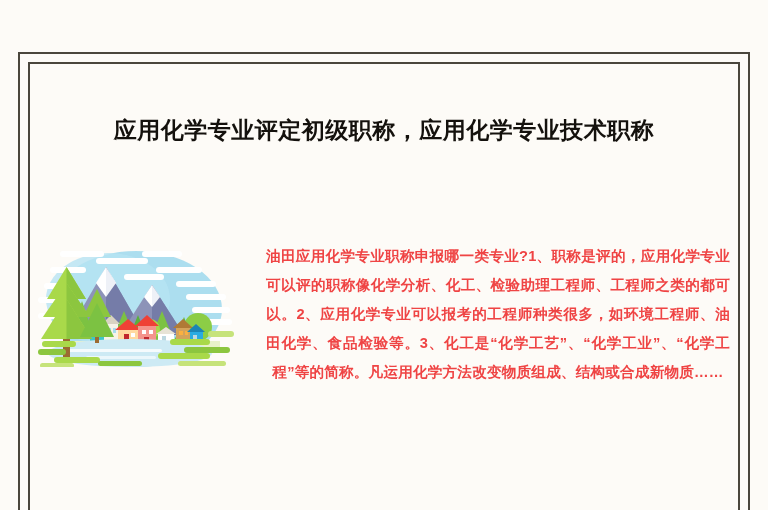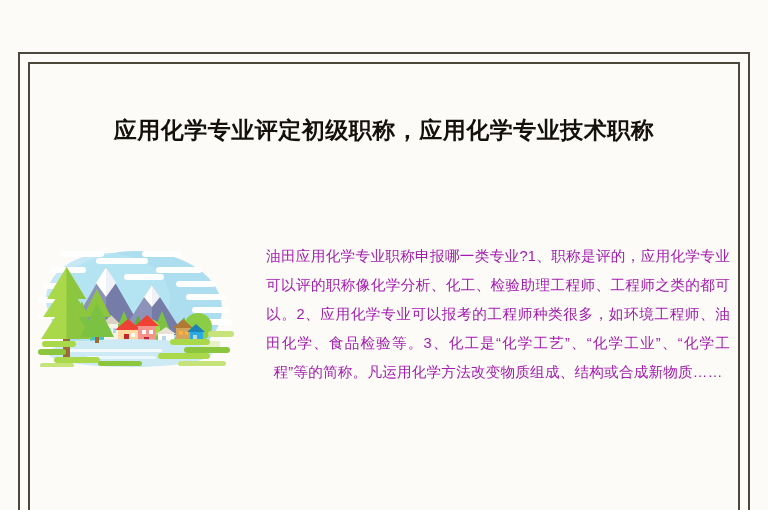--- a/index.html
+++ b/index.html
@@ -53,23 +53,23 @@
     line-height: 32px;
     white-space: nowrap;
   }
   
   .body-text {
     position: absolute;
     left: 266px;
     top: 208px;
     width: 464px;
     font-size: 14.6px;
-    font-weight: normal;
+    font-weight: bold;
     line-height: 29px;
-    color: #a21caf;
+    color: #ef4444;
     text-align: justify;
     text-align-last: center;
     letter-spacing: 0.2px;
   }
   
   .illus {
     position: absolute;
     left: 38px;
     top: 203px;
     width: 196px;

